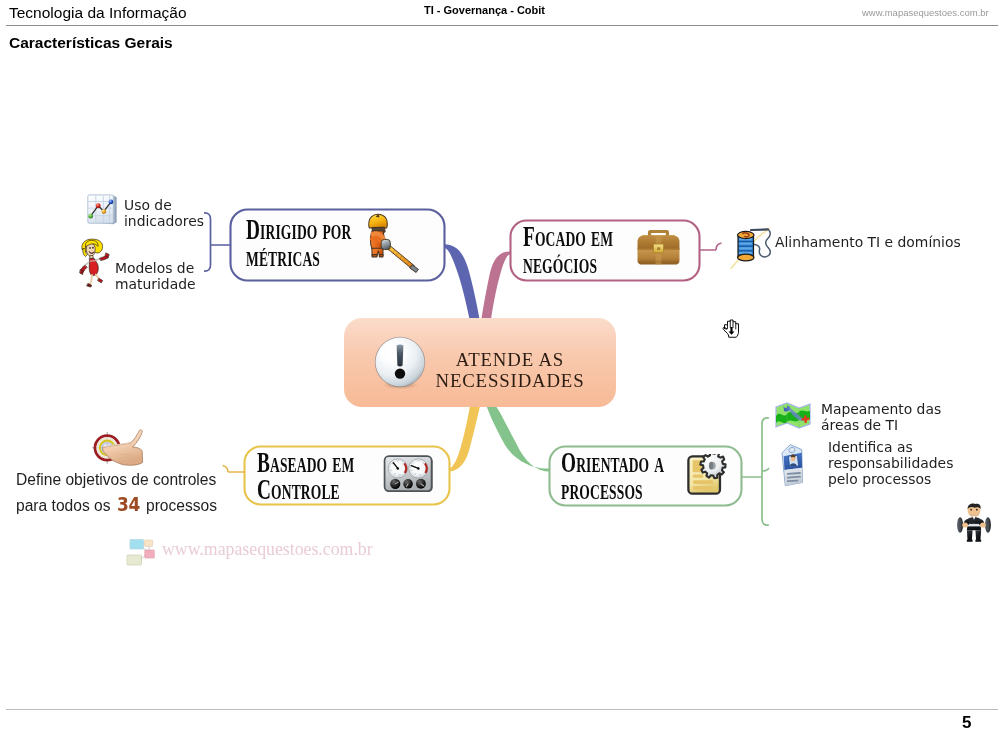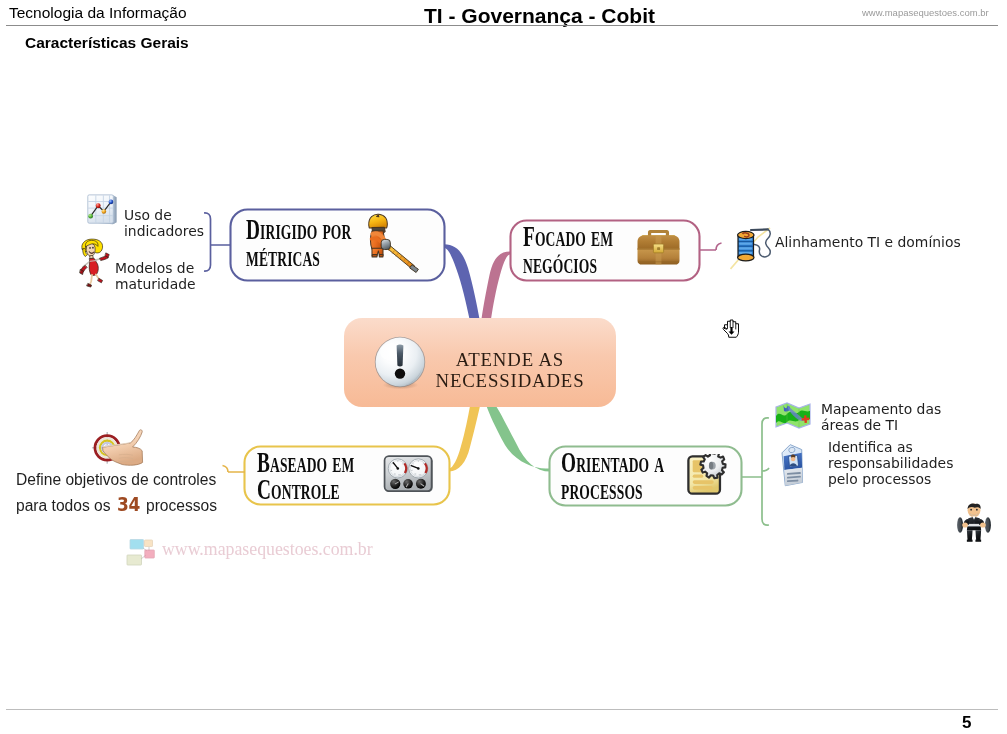--- a/index.html
+++ b/index.html
@@ -2,24 +2,24 @@
 <html><head>
 <meta charset="utf-8">
 <style>
   html,body{margin:0;padding:0;background:#fff;}
   body{width:1007px;height:734px;overflow:hidden;font-family:"Liberation Sans",sans-serif;}
   #page{position:relative;width:1007px;height:734px;background:#fff;}
 
   
   .hdr-text{position:absolute;font-family:"Liberation Sans",sans-serif;color:#000;white-space:nowrap;}
   #hdr-left{left:9px;top:4px;font-size:15.5px;}
-  #hdr-center{left:424px;top:4px;font-size:21px;font-weight:bold;}
+  #hdr-center{left:424px;top:4px;font-size:11px;font-weight:bold;}
   #hdr-right{left:862px;top:7px;font-size:9.5px;color:#9a9a9a;font-weight:normal;}
   #hdr-rule{position:absolute;left:6px;top:25px;width:992px;height:1px;background:#8c8c8c;}
-  #subtitle{position:absolute;left:9px;top:34px;font-size:15.5px;font-weight:bold;color:#000;white-space:nowrap;margin-left:16px;}
+  #subtitle{position:absolute;left:9px;top:34px;font-size:15.5px;font-weight:bold;color:#000;white-space:nowrap;}
 
   
   #ftr-rule{position:absolute;left:6px;top:709px;width:992px;height:1px;background:#bdbdbd;}
   #page-num{position:absolute;left:962px;top:713px;font-size:17px;font-weight:bold;color:#000;}
 
   
   #mm{position:absolute;left:0;top:0;width:1007px;height:734px;}
   .node-text{position:absolute;font-family:"Liberation Serif",serif;font-variant:small-caps;font-weight:bold;
              color:#0c0c0c;line-height:1.12;letter-spacing:0.2px;white-space:nowrap;
              transform-origin:left top;}
@@ -47,21 +47,21 @@
   #ic-wmlogo{left:122px;top:532px;}
   #cursor{left:722px;top:319px;}
 
   
   #lbl-metricas{left:246px;top:215px;font-size:30px;line-height:27px;transform:scaleX(0.645);}
   #lbl-negocios{left:523px;top:222px;font-size:30px;line-height:27px;transform:scaleX(0.645);}
   #lbl-controle{left:257px;top:448px;font-size:30px;line-height:27px;transform:scaleX(0.645);}
   #lbl-processos{left:561px;top:448px;font-size:30px;line-height:27px;transform:scaleX(0.645);}
 
   
-  #sub-uso{left:124px;top:197px;margin-top:10px;}
+  #sub-uso{left:124px;top:197px;}
   #sub-modelos{left:115px;top:260px;}
   #sub-alinha{left:775px;top:234px;}
   #sub-define{left:16px;top:468px;line-height:24px;font-family:"Liberation Sans",sans-serif;font-size:15.6px;}
   #sub-mapa{left:821px;top:401px;}
   #sub-ident{left:828px;top:439px;}
   #sub-defin{left:770px;top:509px;}
   #wm-text{left:162px;top:539px;}
 </style>
 </head>
 <body>

